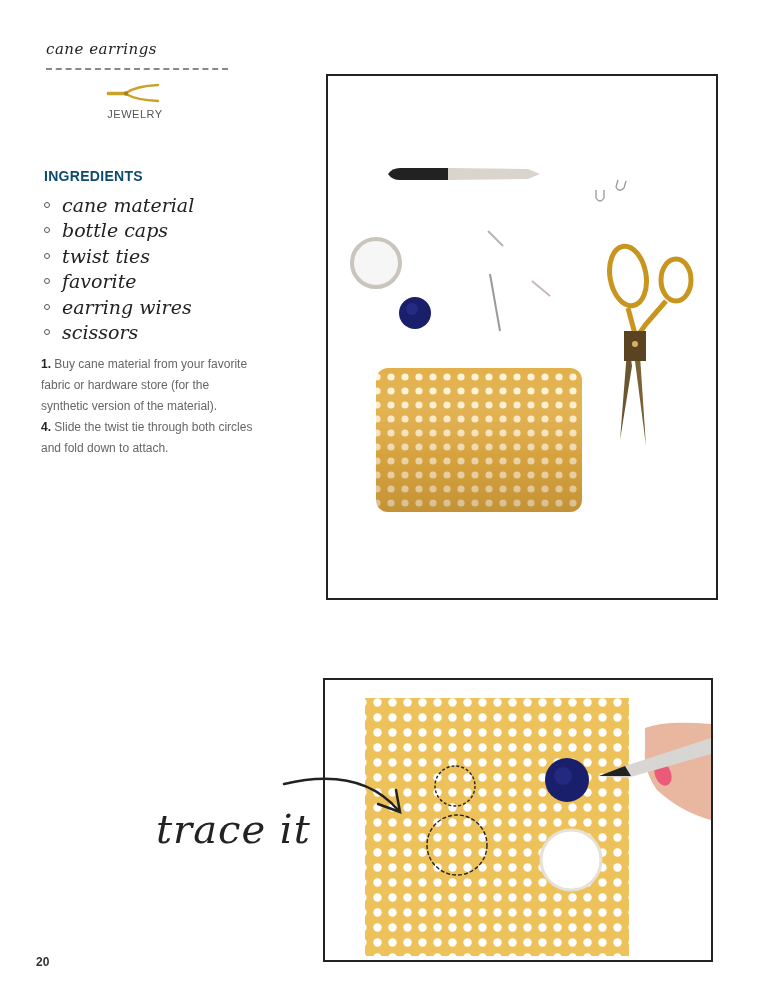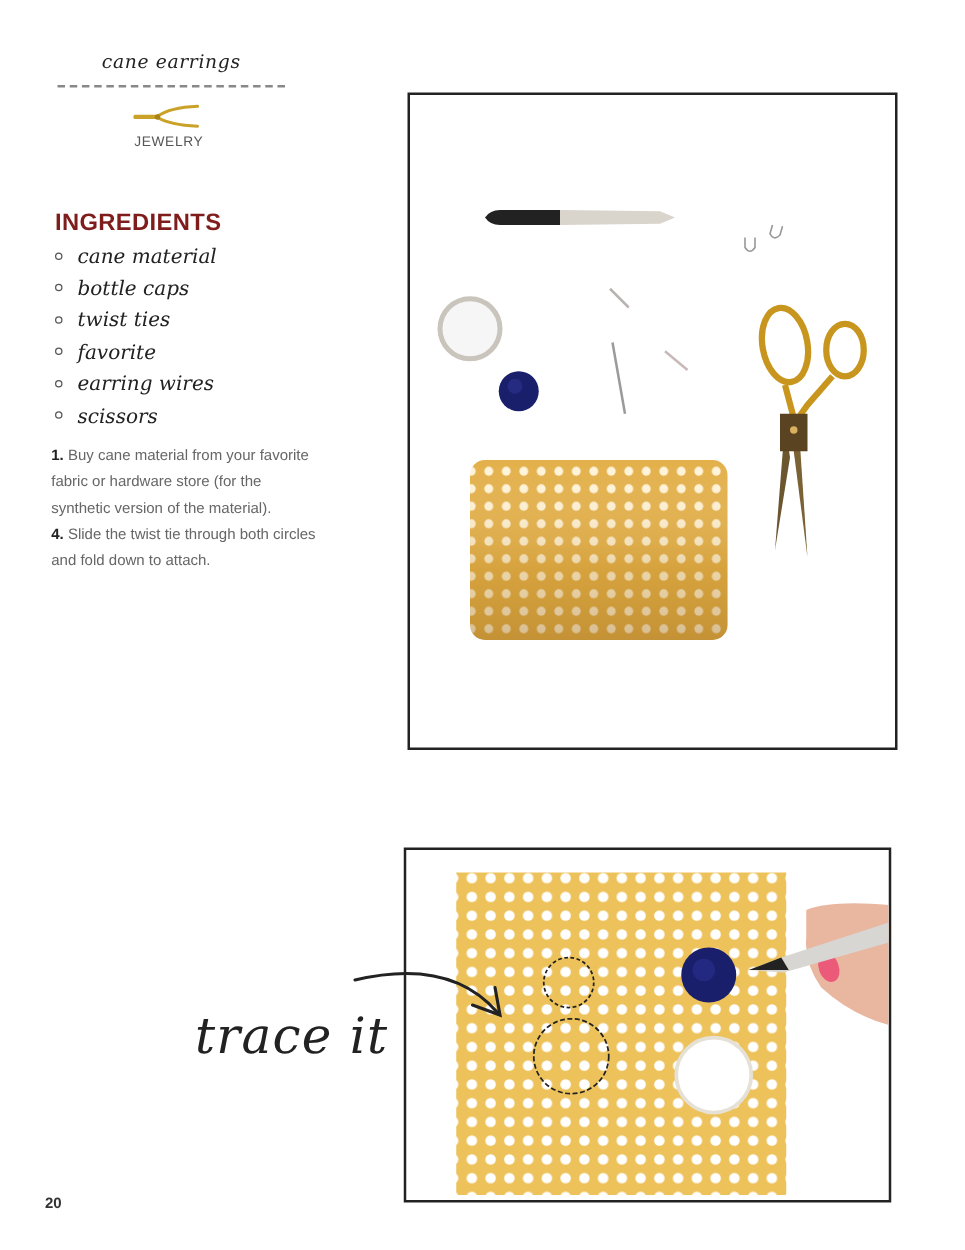--- a/index.html
+++ b/index.html
@@ -7,40 +7,40 @@
       width: 772px; height: 1000px; position: relative; overflow: hidden;
       background: #ffffff;
       font-family: "DejaVu Sans", sans-serif;
       color: #555;
     }
     .hand { font-family: "DejaVu Serif", serif; font-style: italic; color: #222; }
 
     
     .title {
       position: absolute; left: 46px; top: 40px; width: 182px;
-      text-align: center; font-size: 15px; letter-spacing: 0.5px;
+      font-size: 15px; letter-spacing: 0.5px;
     }
     .divider {
       position: absolute; left: 46px; top: 68px; width: 182px; height: 0;
       border-top: 2px dashed #888;
     }
     .pliers { position: absolute; left: 106px; top: 82px; width: 56px; height: 22px; }
     .category {
       position: absolute; left: 80px; top: 108px; width: 110px; text-align: center;
       font-size: 11px; letter-spacing: 0.5px; color: #555; font-family: "Liberation Sans", sans-serif;
     }
 
     
     .ing-heading {
       position: absolute; left: 44px; top: 168px;
-      font-family: "Liberation Sans", sans-serif; font-weight: bold; font-size: 19px;
-      color: #7f1d1d; letter-spacing: 0.3px; text-align: center;
+      font-family: "Liberation Sans", sans-serif; font-weight: bold; font-size: 14px;
+      color: #0c4a6e; letter-spacing: 0.3px; text-align: center;
     }
     .ing-list { position: absolute; left: 40px; top: 192px; margin: 0; padding: 0; list-style: none; }
-    .ing-list li { height: 25.5px; display: flex; align-items: center; font-size: 16px; }
+    .ing-list li { height: 25.5px; display: flex; align-items: center; font-size: 19px; }
     .ing-list li .dot {
       width: 4px; height: 4px; border: 1px solid #555; border-radius: 50%; margin-right: 12px; margin-left: 4px;
     }
 
     
     .steps {
       position: absolute; left: 41px; top: 354px; width: 215px;
       font-family: "Liberation Sans", sans-serif; font-size: 12px; line-height: 21px; color: #666;
     }
     .step b { color: #222; font-weight: bold; }

